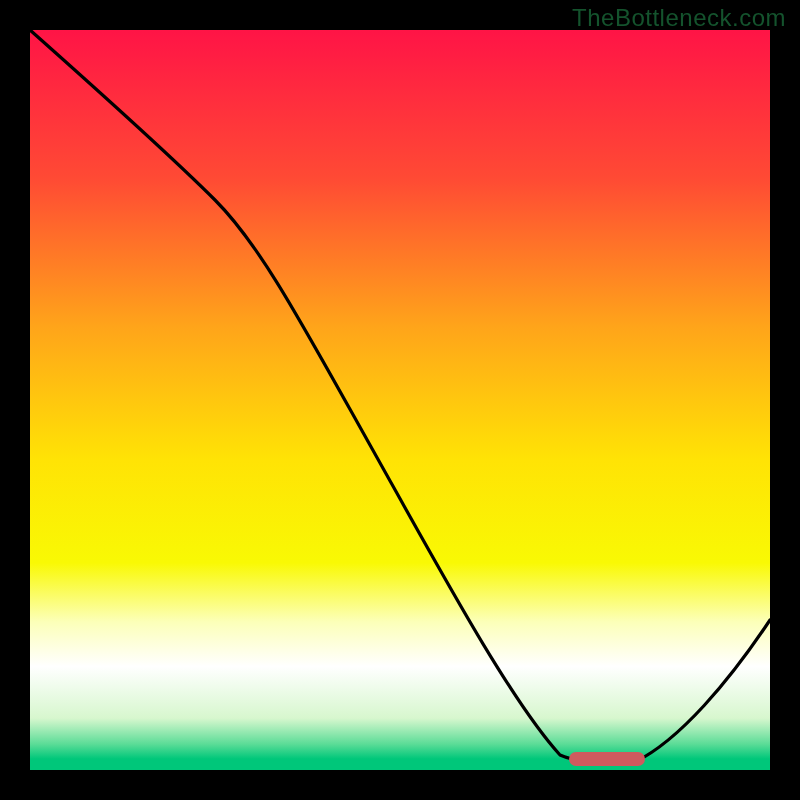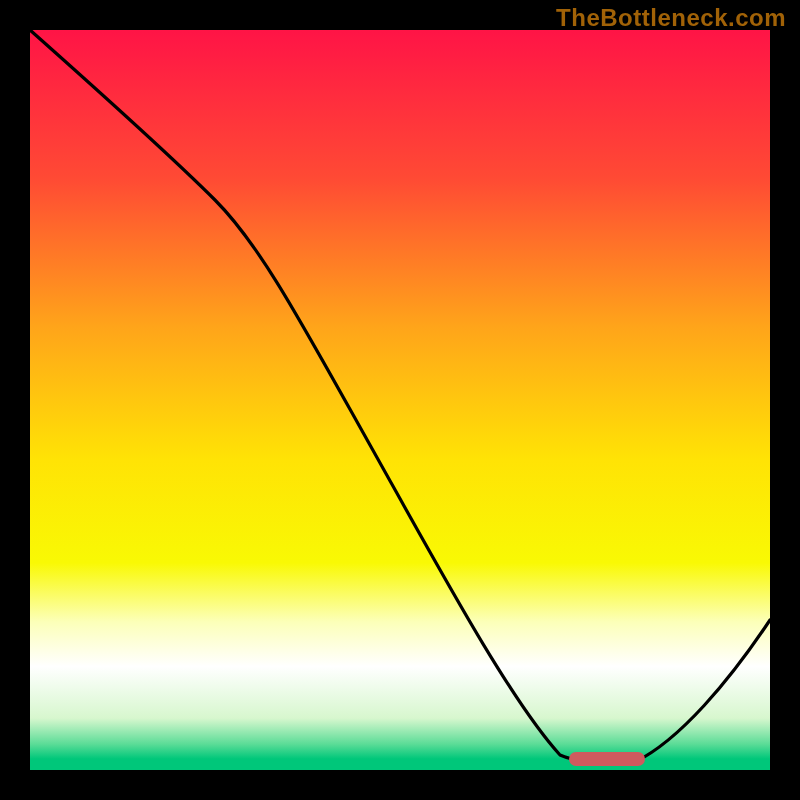--- a/index.html
+++ b/index.html
@@ -16,22 +16,22 @@
     left: 0;
     top: 0;
     width: 800px;
     height: 800px;
   }
   .watermark {
     position: absolute;
     top: 4px;
     right: 14px;
     font-size: 24px;
-    font-weight: 700;
-    color: #a16207;
+    font-weight: 400;
+    color: #14532d;
     letter-spacing: 0.5px;
     text-align: center;
   }
   svg {
     display: block;
   }
 </style>
 </head>
 <body>
 

